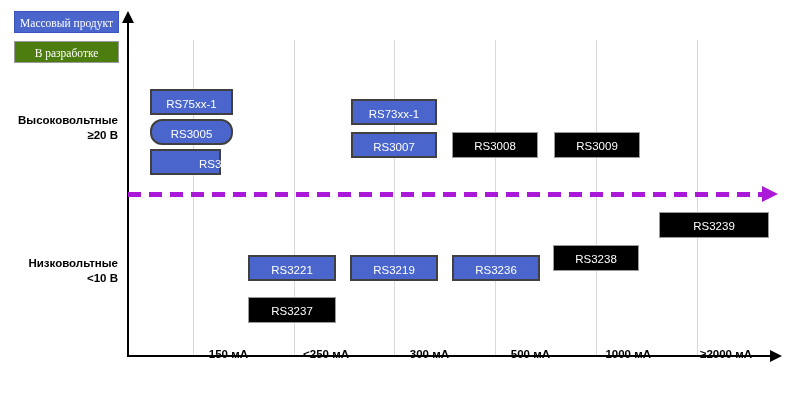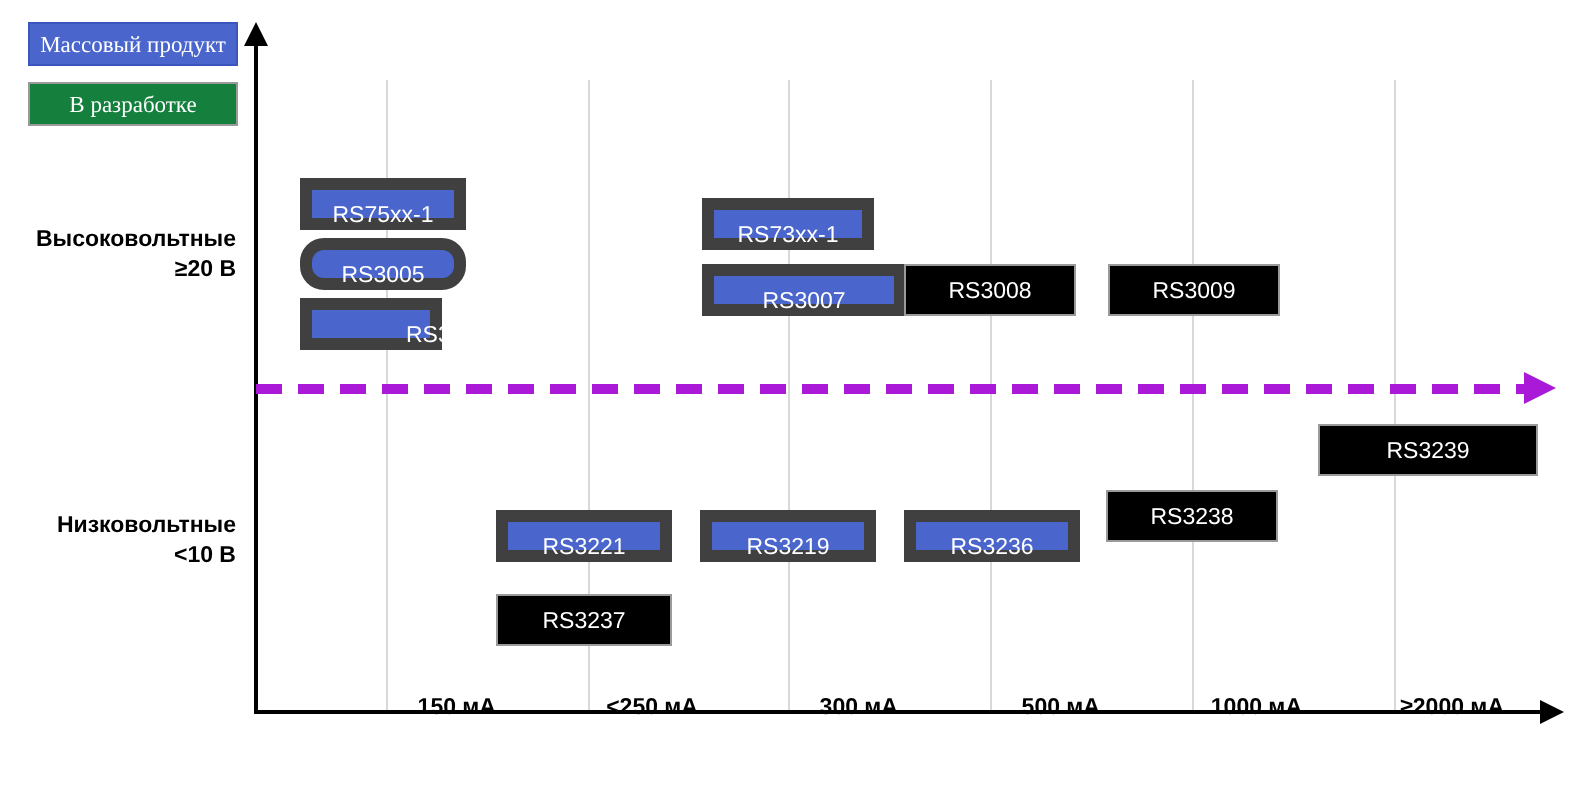--- a/index.html
+++ b/index.html
@@ -100,21 +100,21 @@
     box-sizing: border-box;
     font-family: Liberation Serif, serif;
   }
   .legend-mass {
     top: 11px;
     background: #4a66cd;
     border: 1px solid #3a55bd;
   }
   .legend-dev {
     top: 41px;
-    background: #15803d;
+    background: #4d7c0f;
     border: 1px solid #9a9a9a;
   }
 
   
   .cat-label {
     position: absolute;
     left: 0px;
     width: 118px;
     text-align: right;
     font-size: 11.5px;
@@ -131,21 +131,21 @@
     height: 26px;
     line-height: 26px;
     text-align: center;
     font-size: 11.5px;
     color: #ffffff;
     box-sizing: border-box;
     white-space: nowrap;
   }
   .pbox.mass {
     background: #4a66cd;
-    border: 6px solid #404040;
+    border: 2px solid #404040;
   }
   .pbox.dev {
     background: #000000;
     border: 1px solid #9a9a9a;
   }
 
   
   .xtick {
     position: absolute;
     top: 348px;
@@ -186,21 +186,21 @@
   </div>
   <div class="cat-label cat-low">
     <div>Низковольтные</div>
     <div>&lt;10 В</div>
   </div>
 
   <div class="pbox mass" style="left:150px; top:89px;  width:83px;"><span>RS75xx-1</span></div>
   <div class="pbox mass" style="left:150px; top:119px; width:83px;border-radius:12px;"><span>RS3005</span></div>
   <div class="pbox mass" style="left:150px; top:149px; width:71px;padding-left:47px;"><span>RS3002</span></div>
   <div class="pbox mass" style="left:351px; top:99px;  width:86px;"><span>RS73xx-1</span></div>
-  <div class="pbox mass" style="left:351px; top:132px; width:102px;"><span>RS3007</span></div>
+  <div class="pbox mass" style="left:351px; top:132px; width:86px;"><span>RS3007</span></div>
   <div class="pbox dev" style="left:452px; top:132px; width:86px;"><span>RS3008</span></div>
   <div class="pbox dev" style="left:554px; top:132px; width:86px;"><span>RS3009</span></div>
   <div class="pbox dev" style="left:659px; top:212px; width:110px;"><span>RS3239</span></div>
   <div class="pbox dev" style="left:553px; top:245px; width:86px;"><span>RS3238</span></div>
   <div class="pbox mass" style="left:248px; top:255px; width:88px;"><span>RS3221</span></div>
   <div class="pbox mass" style="left:350px; top:255px; width:88px;"><span>RS3219</span></div>
   <div class="pbox mass" style="left:452px; top:255px; width:88px;"><span>RS3236</span></div>
   <div class="pbox dev" style="left:248px; top:297px; width:88px;"><span>RS3237</span></div>
 
   <div class="trend-line"></div>

